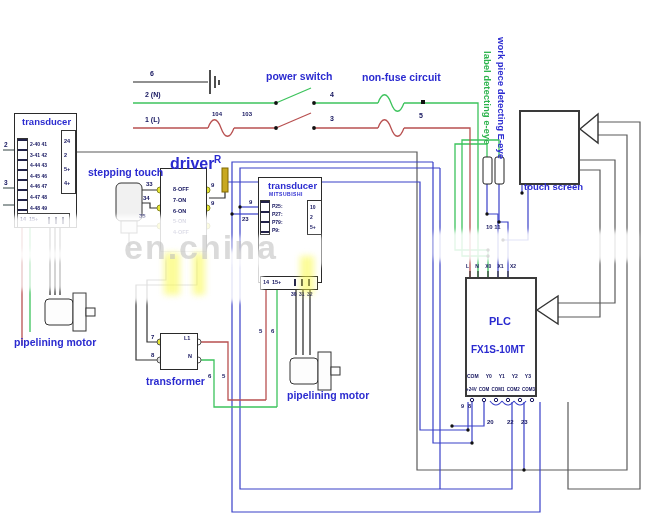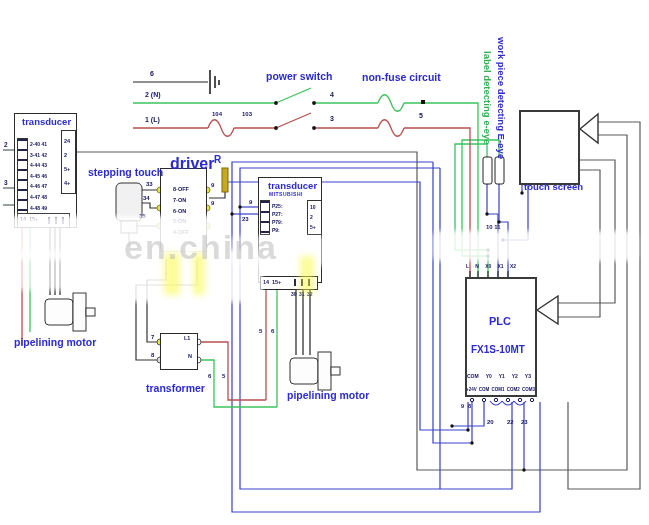--- a/index.html
+++ b/index.html
@@ -266,21 +266,21 @@
     <div class="nlbl" style="position:static;font-size:5px;line-height:10px;">5+</div>
   </div>
   <div class="nlbl" style="left:263px;top:279px;font-size:5.5px;">14</div>
   <div class="nlbl" style="left:272px;top:279px;font-size:5.5px;">15+</div>
   <div class="nlbl" style="left:291px;top:291px;font-size:5px;">30</div>
   <div class="nlbl" style="left:299px;top:291px;font-size:5px;">31</div>
   <div class="nlbl" style="left:307px;top:291px;font-size:5px;">32</div>
   <div class="nlbl" style="left:259px;top:328px;font-size:6px;">5</div>
   <div class="nlbl" style="left:271px;top:328px;font-size:6px;">6</div>
 
-  <div class="clbl" style="left:146px;top:375px;font-size:10.5px;margin-top:7px;">transformer</div>
+  <div class="clbl" style="left:146px;top:375px;font-size:10.5px;">transformer</div>
   <div class="nlbl" style="left:151px;top:334px;font-size:6px;">7</div>
   <div class="nlbl" style="left:151px;top:352px;font-size:6px;">8</div>
   <div class="nlbl" style="left:184px;top:335px;font-size:5.5px;">L1</div>
   <div class="nlbl" style="left:188px;top:353px;font-size:5.5px;">N</div>
   <div class="nlbl" style="left:208px;top:373px;font-size:6px;">6</div>
   <div class="nlbl" style="left:222px;top:373px;font-size:6px;">5</div>
 
   <div class="clbl" style="left:14px;top:336px;font-size:10.5px;">pipelining motor</div>
   <div class="clbl" style="left:287px;top:389px;font-size:10.5px;">pipelining motor</div>
 

